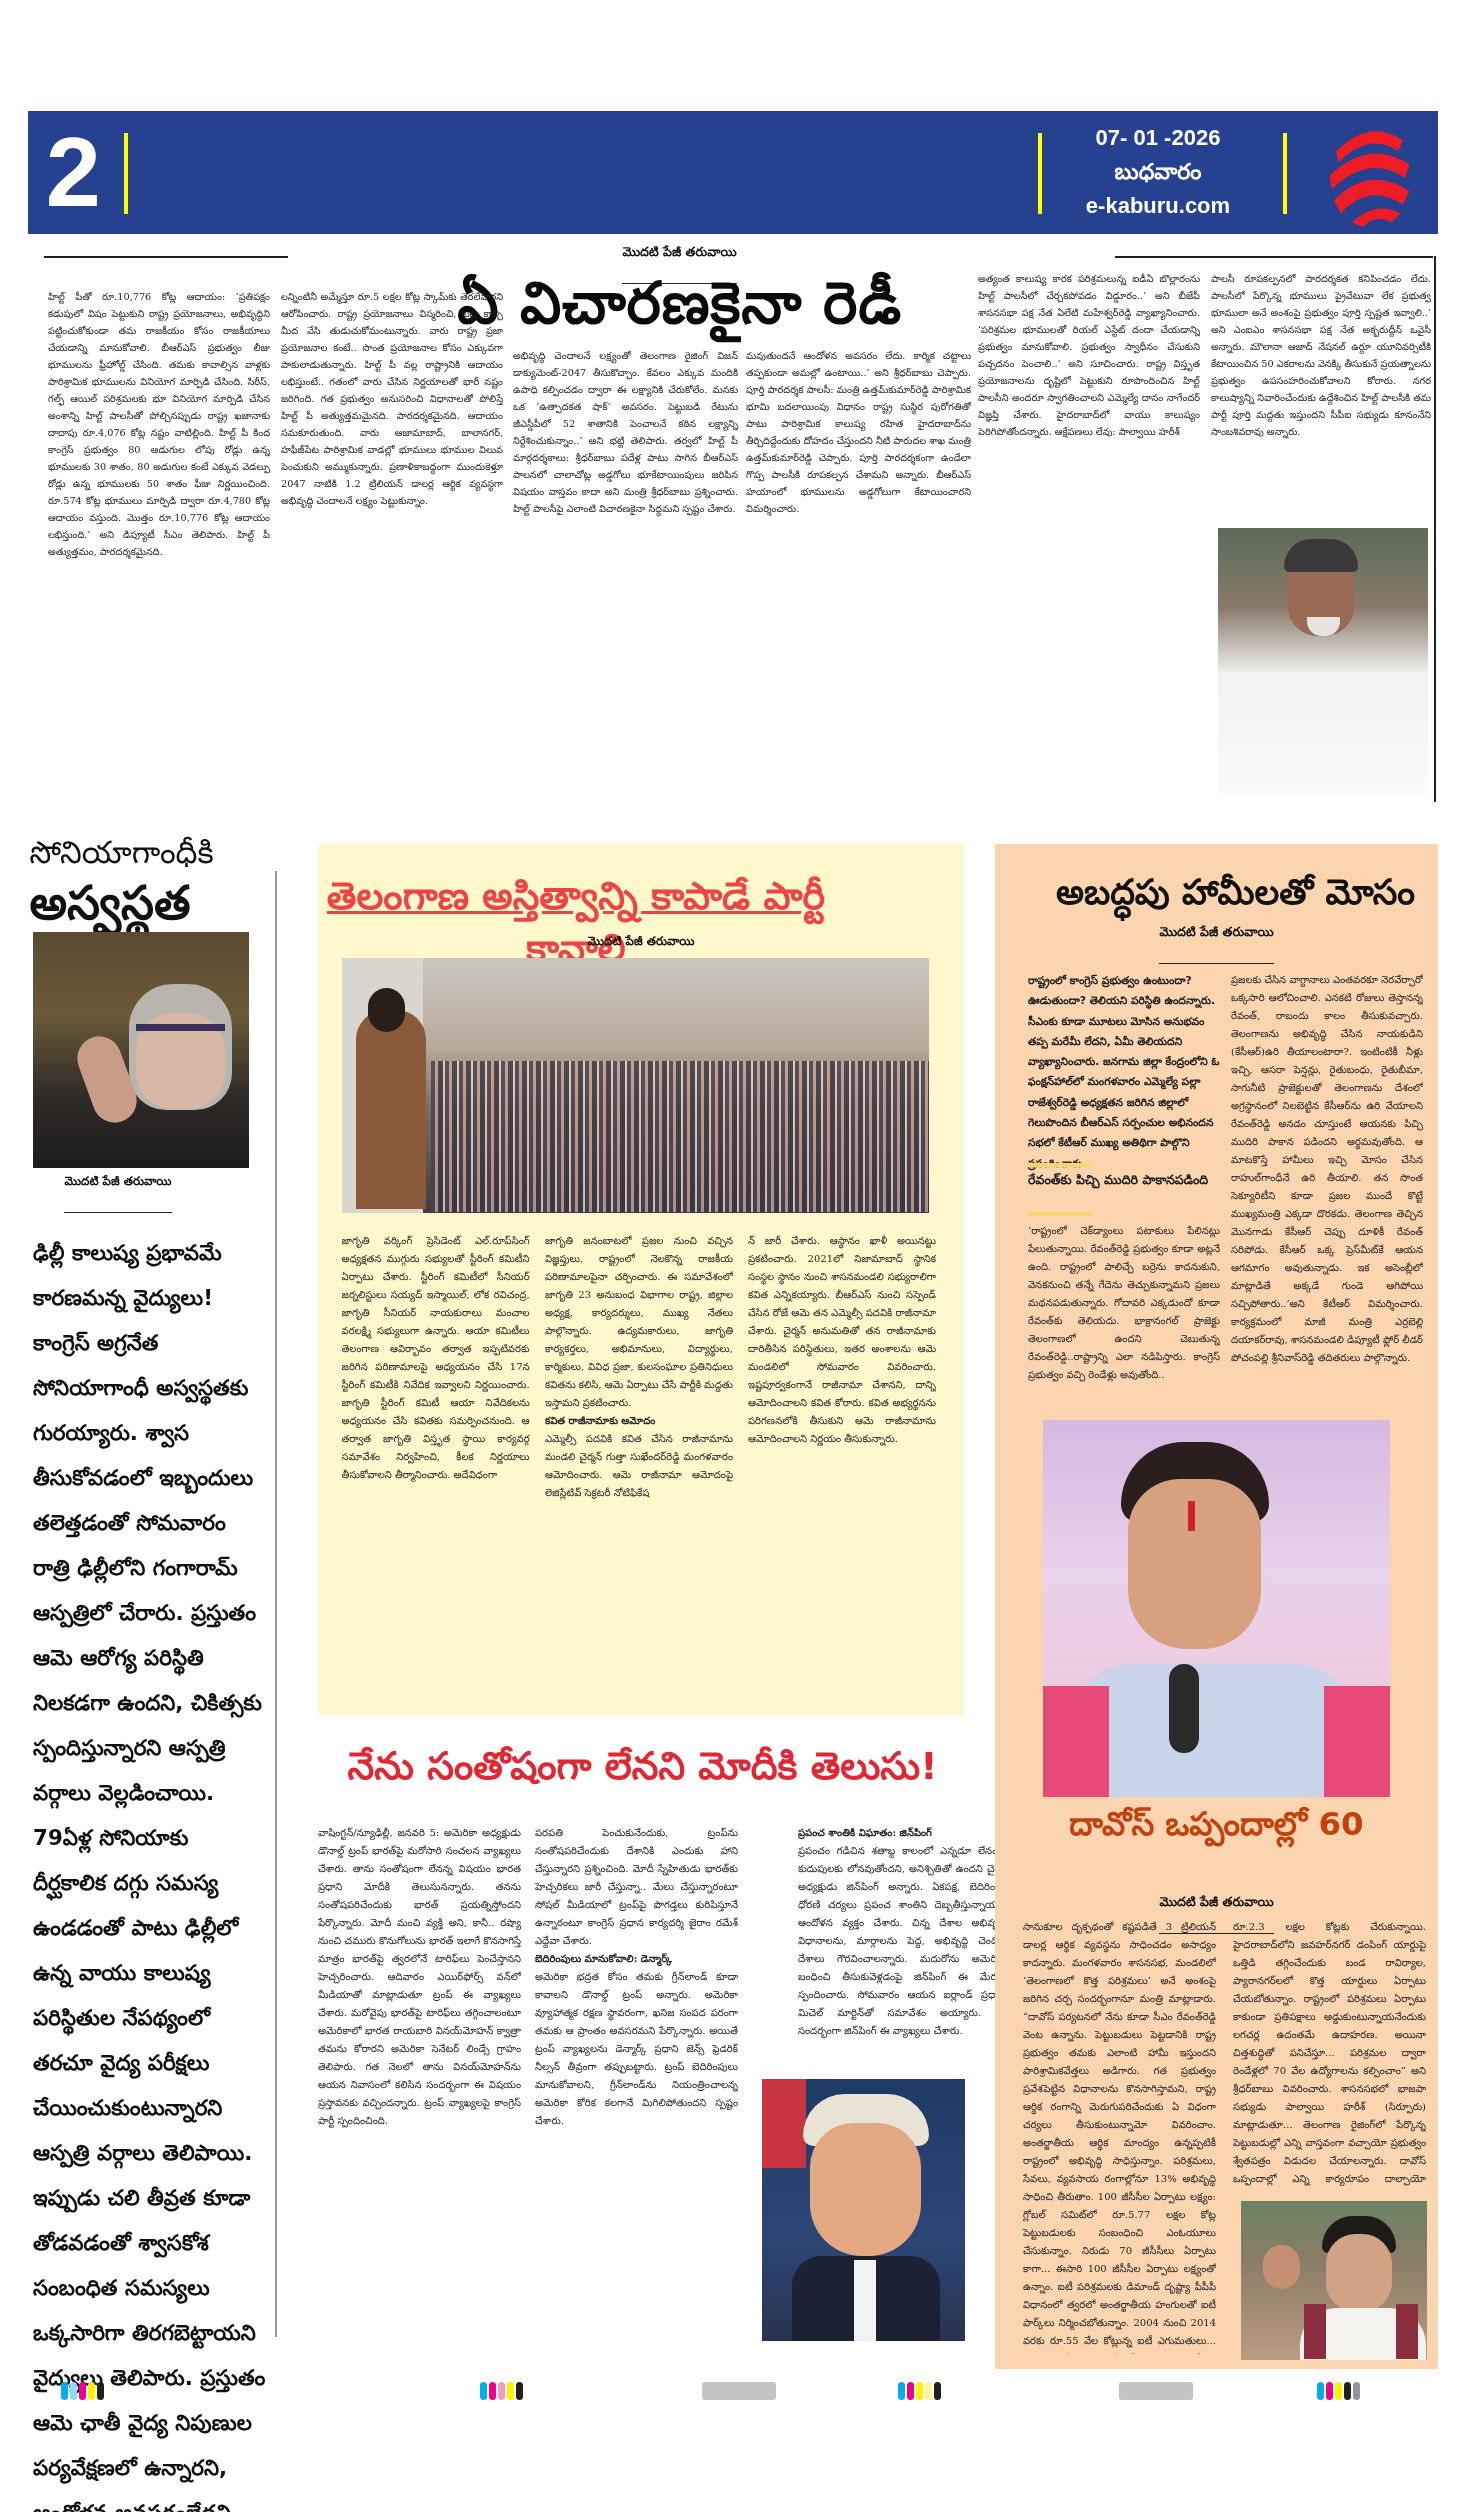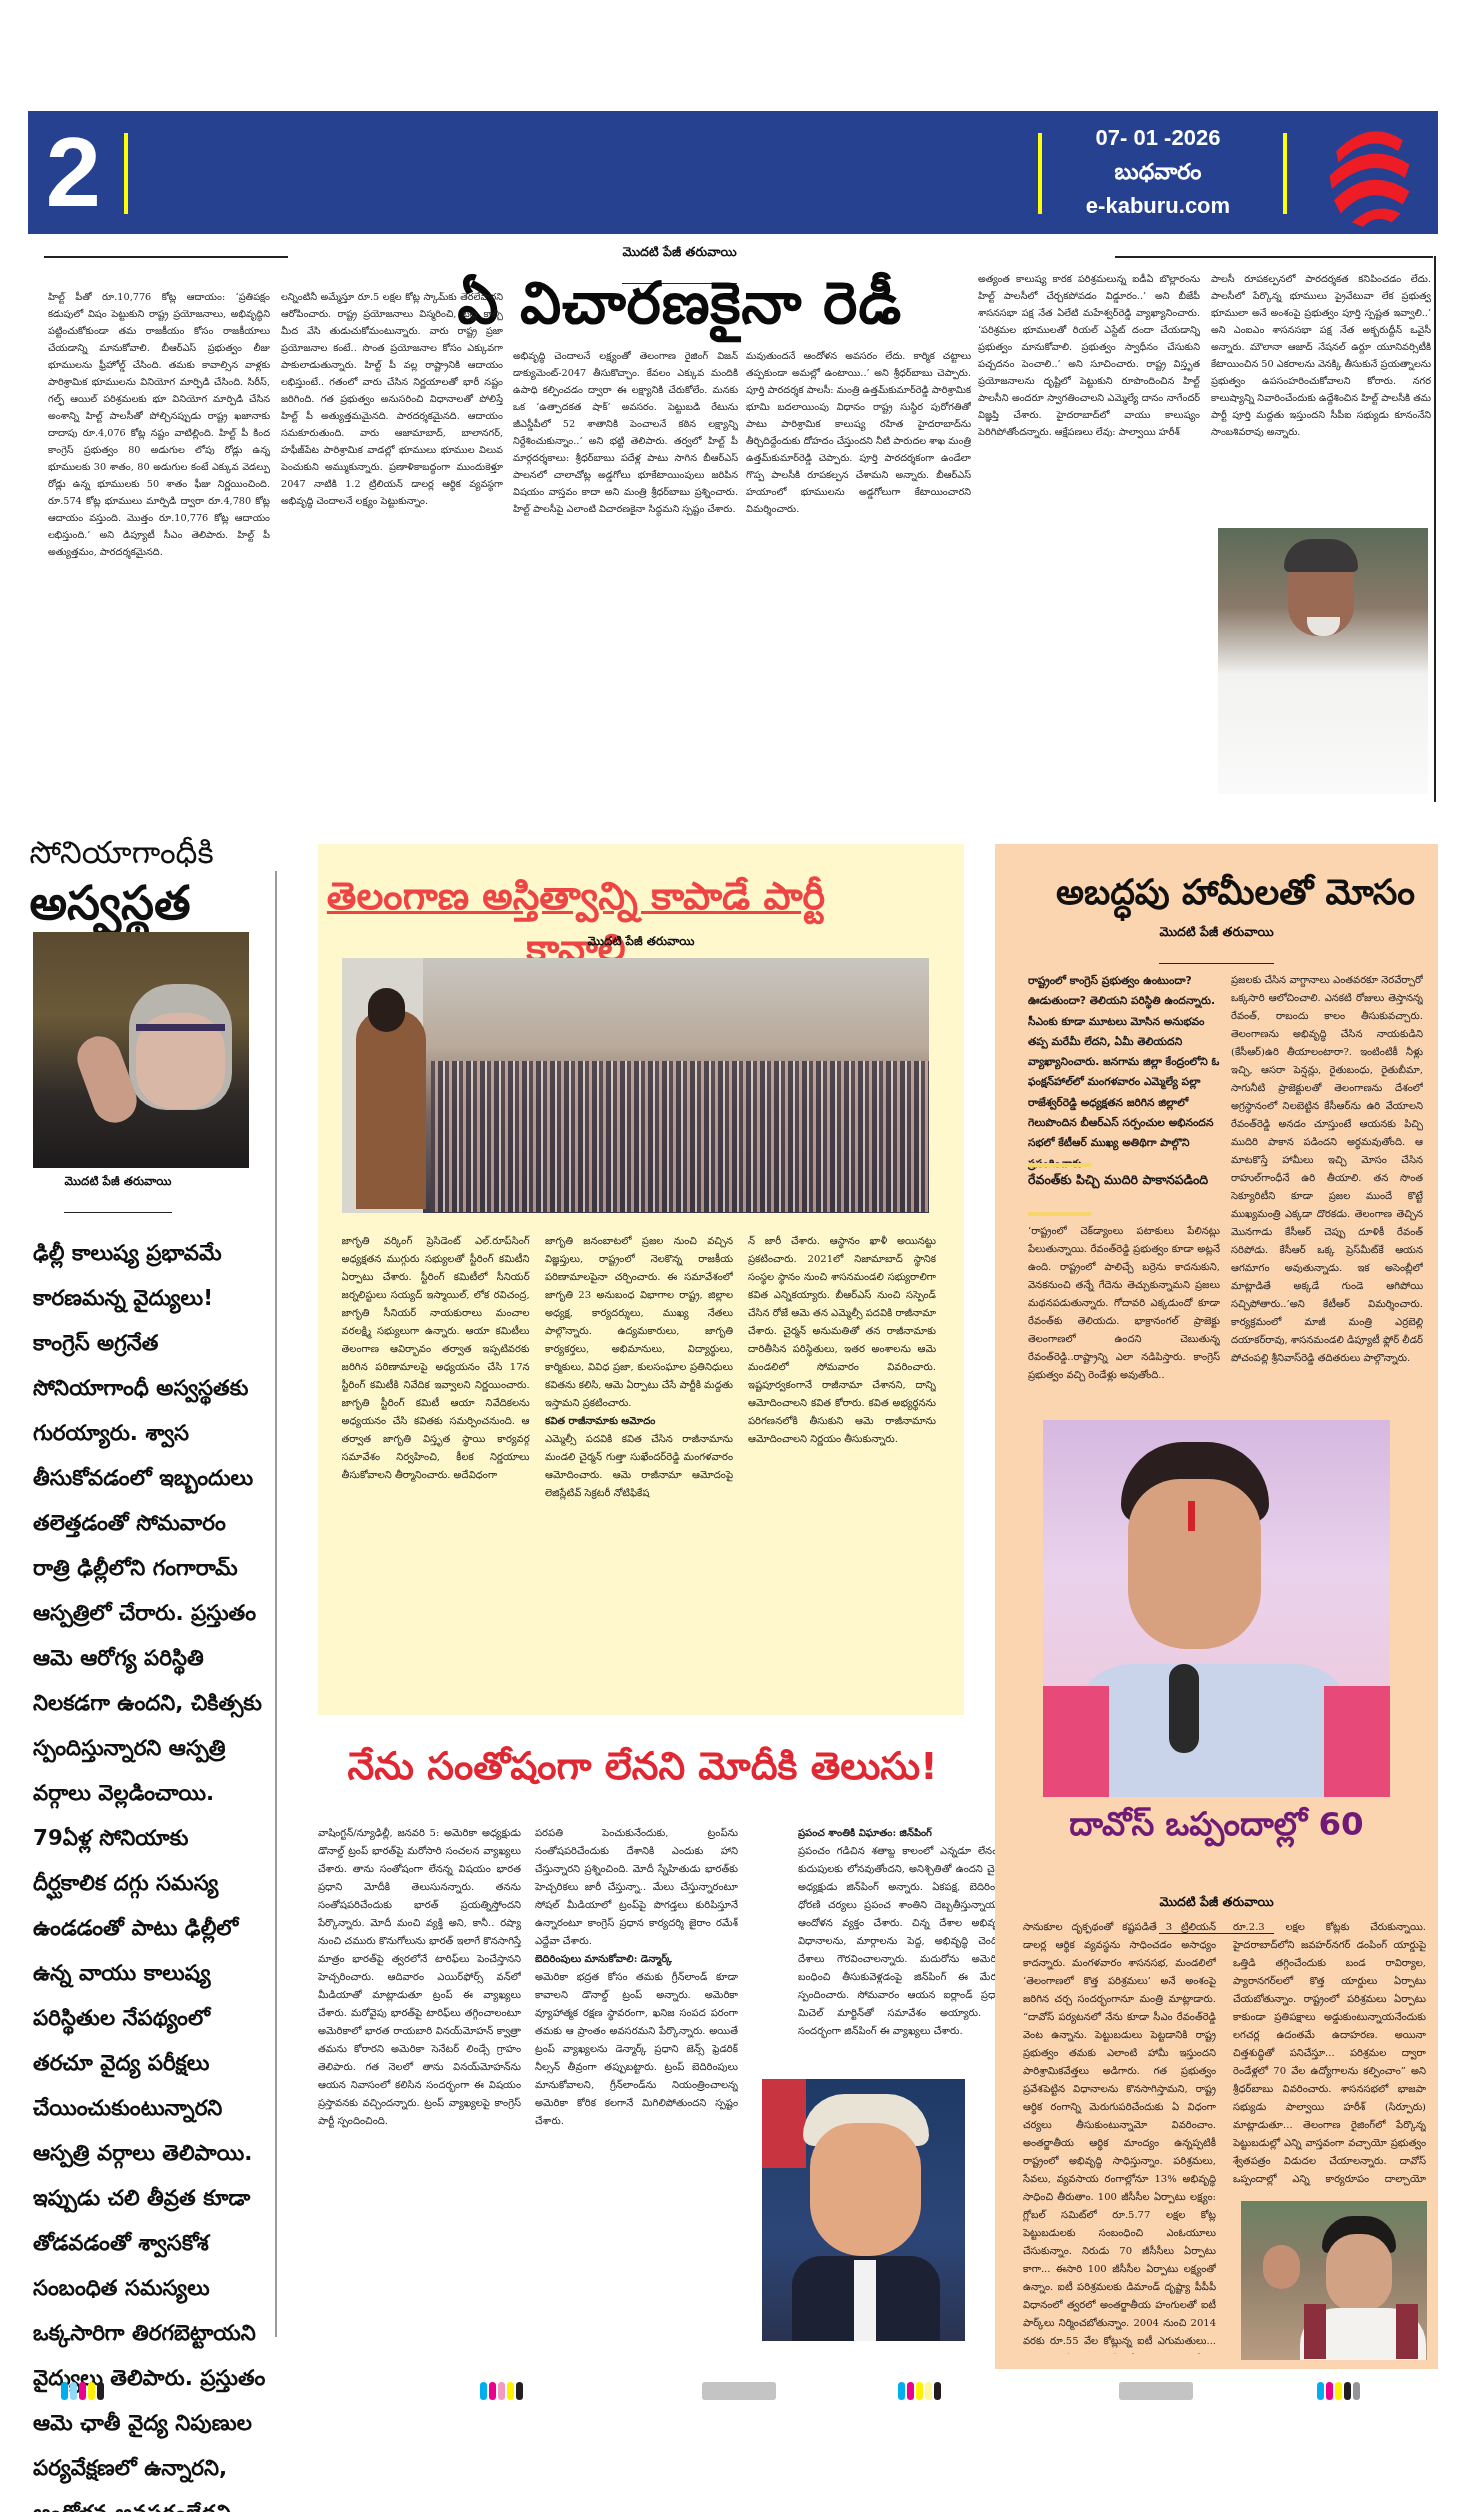--- a/index.html
+++ b/index.html
@@ -161,21 +161,21 @@
   <div class="photo" style="left:48px;top:576px;width:347px;height:377px;background:linear-gradient(180deg,#d6b8e0 0%,#e9d2ec 40%,#f0c6d6 100%);">
     <div style="position:absolute;left:78px;top:22px;width:148px;height:81px;border-radius:74px 74px 22px 22px;background:#2a1e1e;"></div>
     <div style="position:absolute;left:85px;top:59px;width:133px;height:170px;border-radius:52px 52px 59px 59px;background:#d7a07e;"></div>
     <div style="position:absolute;left:145px;top:81px;width:7.4px;height:29.5px;background:#d2232a;"></div>
     <div style="position:absolute;left:29.5px;top:244px;width:281px;height:133px;background:#c9d4ea;border-radius:59px 59px 0 0;"></div>
     <div style="position:absolute;left:0;top:266px;width:66px;height:111px;background:#e74a78;"></div>
     <div style="position:absolute;left:281px;top:266px;width:66px;height:111px;background:#e74a78;"></div>
     <div style="position:absolute;left:126px;top:244px;width:29.5px;height:89px;background:#2a2a2a;border-radius:14.8px;"></div>
   </div>
 
-  <div style="position:absolute;left:0;top:959px;width:443px;text-align:center;font-size:32.5px;font-weight:700;line-height:43px;color:#701a75;">
+  <div style="position:absolute;left:0;top:959px;width:443px;text-align:center;font-size:32.5px;font-weight:700;line-height:43px;color:#c2410c;">
     <div>దావోస్ ఒప్పందాల్లో 60</div>
   </div>
   <div class="kicker" style="left:0;top:1050px;width:443px;font-size:12.6px;"><span>మొదటి పేజీ తరువాయి</span></div>
   <div class="col" style="left:28px;top:1074px;width:193px;height:436px;font-size:10px;line-height:18px;">సానుకూల దృక్పథంతో కష్టపడితే 3 ట్రిలియన్ డాలర్ల ఆర్థిక వ్యవస్థను సాధించడం అసాధ్యం కాదన్నారు. మంగళవారం శాసనసభ, మండలిలో ‘తెలంగాణలో కొత్త పరిశ్రమలు’ అనే అంశంపై జరిగిన చర్చ సందర్భంగానూ మంత్రి మాట్లాడారు. “దావోస్ పర్యటనలో నేను కూడా సీఎం రేవంత్‌రెడ్డి వెంట ఉన్నాను. పెట్టుబడులు పెట్టడానికి రాష్ట్ర ప్రభుత్వం తమకు ఎలాంటి హామీ ఇస్తుందని పారిశ్రామికవేత్తలు అడిగారు. గత ప్రభుత్వం ప్రవేశపెట్టిన విధానాలను కొనసాగిస్తామని, రాష్ట్ర ఆర్థిక రంగాన్ని మెరుగుపరిచేందుకు ఏ విధంగా చర్యలు తీసుకుంటున్నామో వివరించాం. అంతర్జాతీయ ఆర్థిక మాంద్యం ఉన్నప్పటికీ రాష్ట్రంలో అభివృద్ధి సాధిస్తున్నాం. పరిశ్రమలు, సేవలు, వ్యవసాయ రంగాల్లోనూ 13% అభివృద్ధి సాధించి తీరుతాం. 100 జీసీసీల ఏర్పాటు లక్ష్యం: గ్లోబల్ సమిట్‌లో రూ.5.77 లక్షల కోట్ల పెట్టుబడులకు సంబంధించి ఎంఓయూలు చేసుకున్నాం. నిరుడు 70 జీసీసీలు ఏర్పాటు కాగా... ఈసారి 100 జీసీసీల ఏర్పాటు లక్ష్యంతో ఉన్నాం. ఐటీ పరిశ్రమలకు డిమాండ్ దృష్ట్యా పీపీపీ విధానంలో త్వరలో అంతర్జాతీయ హంగులతో ఐటీ పార్క్‌లు నిర్మించబోతున్నాం. 2004 నుంచి 2014 వరకు రూ.55 వేల కోట్లున్న ఐటీ ఎగుమతులు... తెలంగాణ ఏర్పడిన పదేళ్లలో రూ.2 లక్షల కోట్లకు చేరాయి. గత రెండేళ్లలో</div>
   <div class="col" style="left:238px;top:1074px;width:193px;height:273px;font-size:10px;line-height:18px;">రూ.2.3 లక్షల కోట్లకు చేరుకున్నాయి. హైదరాబాద్‌లోని జవహర్‌నగర్ డంపింగ్ యార్డుపై ఒత్తిడి తగ్గించేందుకు బండ రావిర్యాల, ప్యారానగర్‌లలో కొత్త యార్డులు ఏర్పాటు చేయబోతున్నాం. రాష్ట్రంలో పరిశ్రమలు ఏర్పాటు కాకుండా ప్రతిపక్షాలు అడ్డుకుంటున్నాయనేందుకు లగచర్ల ఉదంతమే ఉదాహరణ. అయినా చిత్తశుద్ధితో పనిచేస్తూ... పరిశ్రమల ద్వారా రెండేళ్లలో 70 వేల ఉద్యోగాలను కల్పించాం” అని శ్రీధర్‌బాబు వివరించారు. శాసనసభలో భాజపా సభ్యుడు పాల్వాయి హరీశ్ (సిర్పూరు) మాట్లాడుతూ... తెలంగాణ రైజింగ్‌లో పేర్కొన్న పెట్టుబడుల్లో ఎన్ని వాస్తవంగా వచ్చాయో ప్రభుత్వం శ్వేతపత్రం విడుదల చేయాలన్నారు. దావోస్ ఒప్పందాల్లో ఎన్ని కార్యరూపం దాల్చాయో చెప్పాలని హరీశ్ డిమాండ్ చేశారు.</div>
   <div class="photo" style="left:246px;top:1357px;width:186px;height:159px;background:linear-gradient(180deg,#6b8262 0%,#8c7d68 40%,#b99c82 100%);">
     <div style="position:absolute;left:22px;top:44px;width:37px;height:44px;border-radius:18.5px;background:#c58f74;"></div>
     <div style="position:absolute;left:81px;top:14.8px;width:74px;height:37px;border-radius:37px 37px 7.4px 7.4px;background:#1d1a1a;"></div>
     <div style="position:absolute;left:85px;top:33px;width:66px;height:78px;border-radius:29.5px;background:#d2a285;"></div>
     <div style="position:absolute;left:59px;top:107px;width:126px;height:52px;background:#f4f2ef;border-radius:37px 37px 0 0;"></div>

